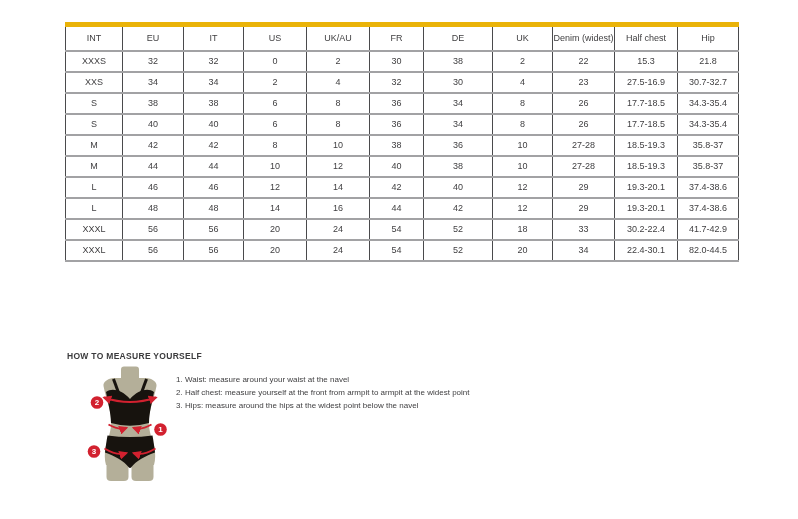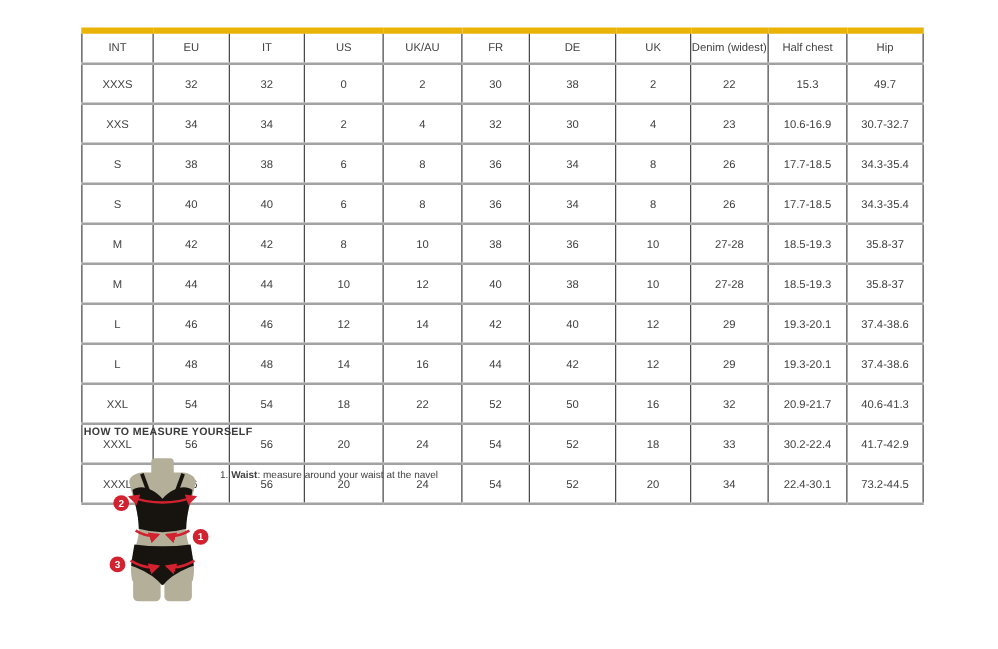--- a/index.html
+++ b/index.html
@@ -15,35 +15,35 @@
     position:absolute; left:65px; top:22px; width:673px;
     border-collapse:collapse; table-layout:fixed;
     font-size:9px; color:#414042;
   }
   table.size-table th, table.size-table td {
     border-left:1px solid #4a4a4c; border-right:1px solid #4a4a4c;
     border-top:2px solid #a2a2a4; border-bottom:2px solid #a2a2a4;
     text-align:center; vertical-align:middle;
     font-weight:normal; padding:0; overflow:hidden; white-space:nowrap;
   }
-  table.size-table tr { height:32px; }
+  table.size-table tr { height:21px; }
   table.size-table thead tr { height:26px; }
   table.size-table thead th { border-top:5px solid #eab308; }
 
   
   .measure-heading {
-    position:absolute; left:67px; top:340px;
+    position:absolute; left:67px; top:351px;
     font-size:8.5px; font-weight:bold; letter-spacing:0.3px; color:#3b3b3d;
   }
   .measure-steps {
     position:absolute; left:176px; top:373px;
     font-size:8px; color:#414042;
   }
   .measure-steps .step { line-height:13px; white-space:nowrap; }
-  .measure-steps b { font-weight:bold; }
+  .measure-steps b { font-weight:normal; }
   .figure-wrap {
     position:absolute; left:75px; top:365px; width:100px; height:125px;
   }
   .figure-wrap svg { display:block; width:100%; height:100%; }
 </style>
 </head>
 <body>
 
 <div id="screen">
 
@@ -81,33 +81,33 @@
           <td>XXXS</td>
           <td>32</td>
           <td>32</td>
           <td>0</td>
           <td>2</td>
           <td>30</td>
           <td>38</td>
           <td>2</td>
           <td>22</td>
           <td>15.3</td>
-          <td>49.7</td>
+          <td>21.8</td>
         </tr>
         <tr>
           <td>XXS</td>
           <td>34</td>
           <td>34</td>
           <td>2</td>
           <td>4</td>
           <td>32</td>
           <td>30</td>
           <td>4</td>
           <td>23</td>
-          <td>10.6-16.9</td>
+          <td>27.5-16.9</td>
           <td>30.7-32.7</td>
         </tr>
         <tr>
           <td>S</td>
           <td>38</td>
           <td>38</td>
           <td>6</td>
           <td>8</td>
           <td>36</td>
           <td>34</td>
@@ -173,33 +173,20 @@
           <td>48</td>
           <td>48</td>
           <td>14</td>
           <td>16</td>
           <td>44</td>
           <td>42</td>
           <td>12</td>
           <td>29</td>
           <td>19.3-20.1</td>
           <td>37.4-38.6</td>
-        </tr>
-        <tr>
-          <td>XXL</td>
-          <td>54</td>
-          <td>54</td>
-          <td>18</td>
-          <td>22</td>
-          <td>52</td>
-          <td>50</td>
-          <td>16</td>
-          <td>32</td>
-          <td>20.9-21.7</td>
-          <td>40.6-41.3</td>
         </tr>
         <tr>
           <td>XXXL</td>
           <td>56</td>
           <td>56</td>
           <td>20</td>
           <td>24</td>
           <td>54</td>
           <td>52</td>
           <td>18</td>
@@ -211,21 +198,21 @@
           <td>XXXL</td>
           <td>56</td>
           <td>56</td>
           <td>20</td>
           <td>24</td>
           <td>54</td>
           <td>52</td>
           <td>20</td>
           <td>34</td>
           <td>22.4-30.1</td>
-          <td>73.2-44.5</td>
+          <td>82.0-44.5</td>
         </tr>
       </tbody>
   </table>
 
   <div class="measure-heading">HOW TO MEASURE YOURSELF</div>
 
   <div class="figure-wrap">
     <svg viewBox="0 0 100 125">
       <defs>
         <marker id="arr" viewBox="0 0 10 10" refX="8" refY="5" markerWidth="4.5" markerHeight="4.5" orient="auto-start-reverse">
@@ -265,15 +252,17 @@
       </g>
       <g>
         <circle cx="19" cy="86.5" r="6.3" fill="#d2212f"></circle>
         <text x="19" y="89.4" text-anchor="middle" font-size="8" font-weight="bold" fill="#ffffff">3</text>
       </g>
     </svg>
   </div>
 
   <div class="measure-steps">
       <div class="step"><span>1. </span><b>Waist</b><span>: measure around your waist at the navel</span></div>
+      <div class="step"><span>2. </span><b>Half chest</b><span>: measure yourself at the front from armpit to armpit at the widest point</span></div>
+      <div class="step"><span>3. </span><b>Hips</b><span>: measure around the hips at the widest point below the navel</span></div>
     </div>
 
 </div>
 
 </body></html>

